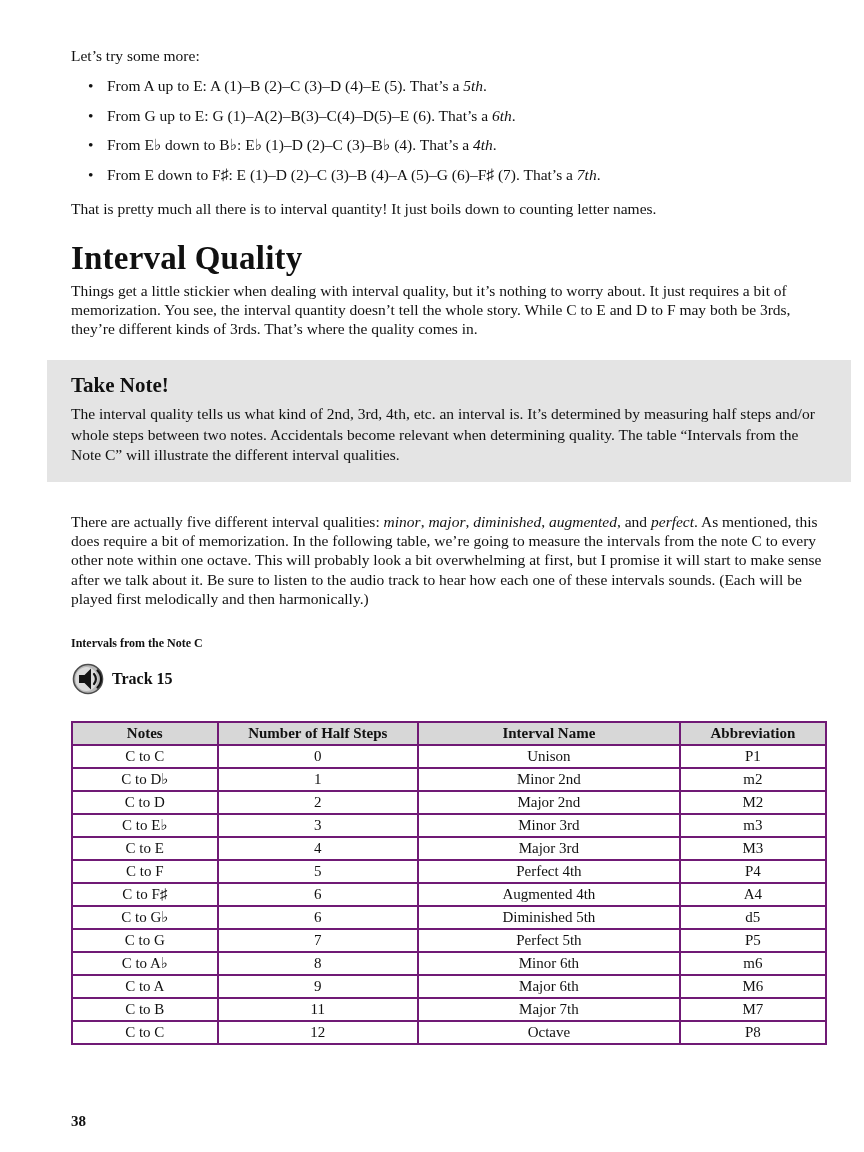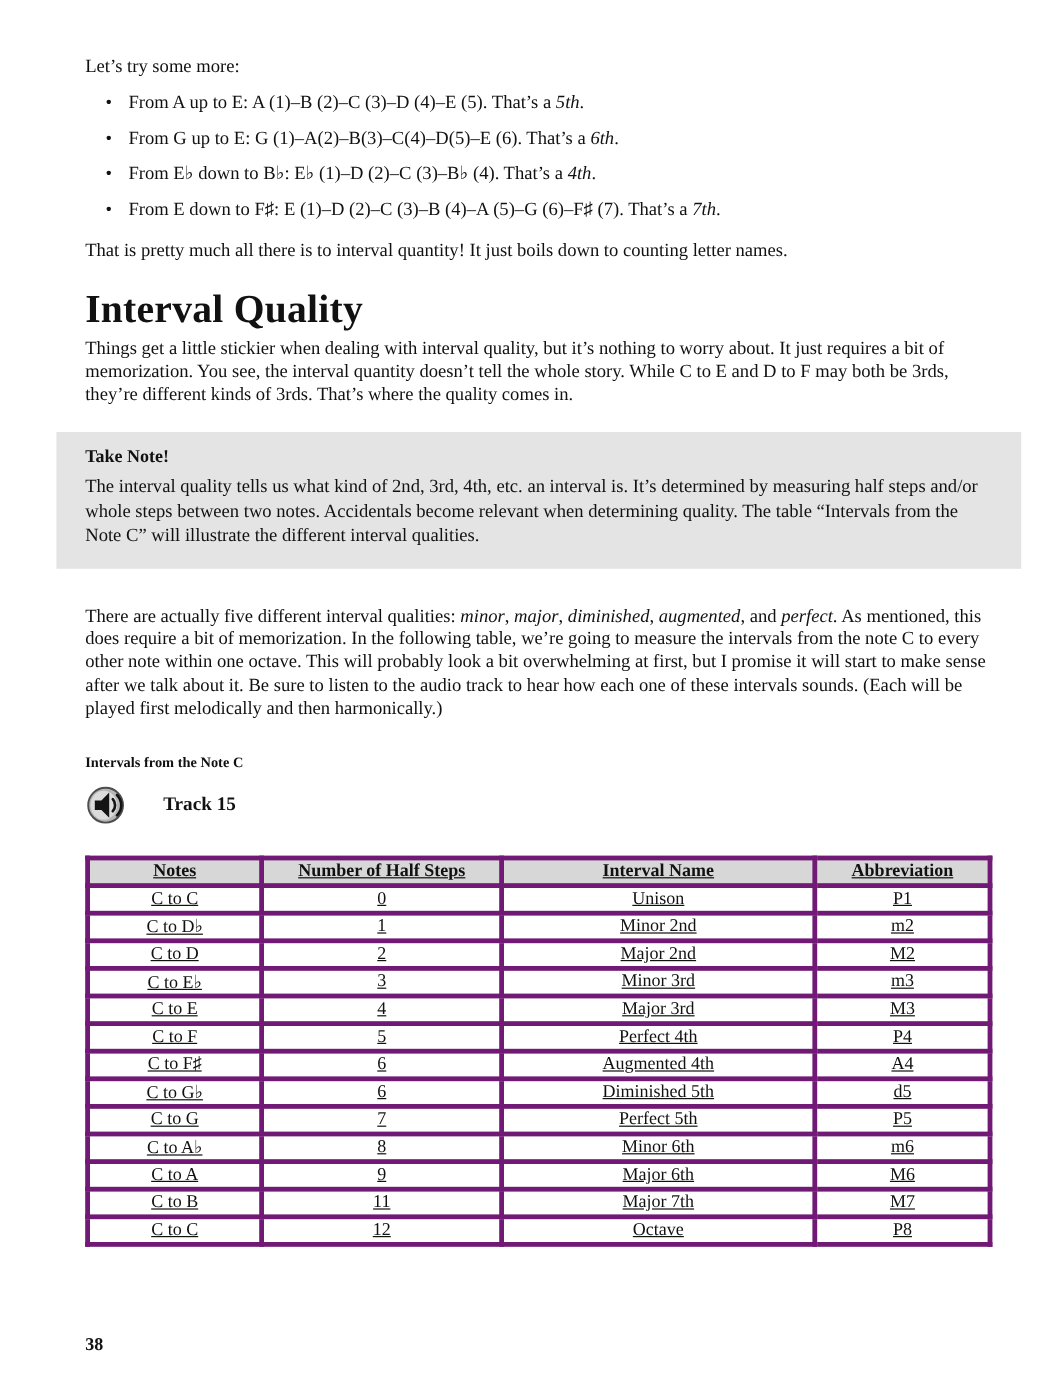--- a/index.html
+++ b/index.html
@@ -33,41 +33,40 @@
     font-weight: bold;
     margin-top: 22px;
     margin-bottom: 4px;
     letter-spacing: 0.2px;
   }
   .note-box {
     background: #e4e4e4;
     margin: 22px -24px 0 -24px;
     padding: 13px 26px 17px 24px;
   }
-  .note-box h2 { font-size: 15px; font-weight: bold; margin-bottom: 6px; }
+  .note-box h2 { font-size: 21px; font-weight: bold; margin-bottom: 6px; }
   .note-box p { line-height: 1.3; }
   .qualities { margin-top: 30px; }
   .qualities i, ul.bullets i { font-style: italic; }
   h3.table-title { font-size: 12px; font-weight: bold; margin-top: 28px; }
-  .track { display: flex; align-items: center; gap: 28px; margin-top: 10px; margin-left: 1px; height: 36px; }
+  .track { display: flex; align-items: center; gap: 4px; margin-top: 10px; margin-left: 1px; height: 36px; }
   .track .icon-wrap { width: 36px; height: 32px; display: inline-block; }
   .track-label { font-weight: bold; font-size: 16px; }
   table.intervals {
     border-collapse: collapse;
     width: 100%;
     margin-top: 24px;
   }
   table.intervals th, table.intervals td {
-    border: 4px solid #701a75;
+    border: 2px solid #701a75;
     text-align: center;
     font-size: 15px;
     height: 23px;
     padding: 0 4px;
     vertical-align: middle;
-    text-decoration: underline;
   }
   table.intervals th { background: #d7d7d7; font-weight: bold; font-size: 15px; }
   col.c-notes { width: 19.3%; }
   col.c-steps { width: 26.6%; }
   col.c-name  { width: 34.7%; }
   col.c-abbr  { width: 19.4%; }
   .page-number {
     position: absolute;
     left: 71px; top: 1113px;
     font-weight: bold;

